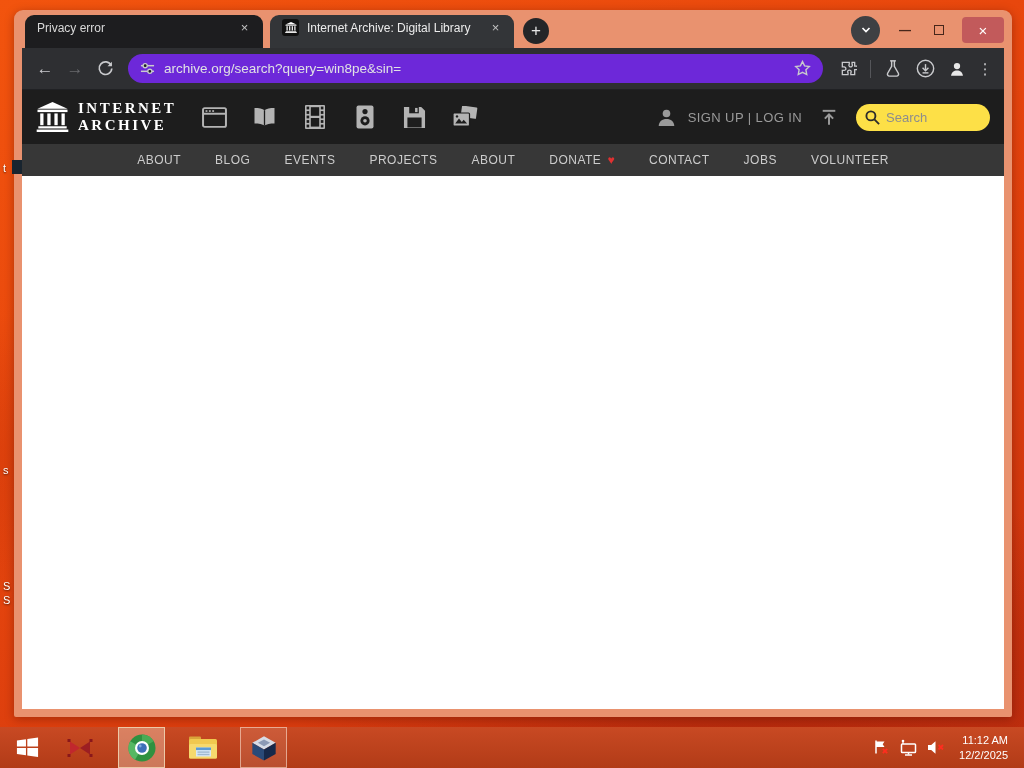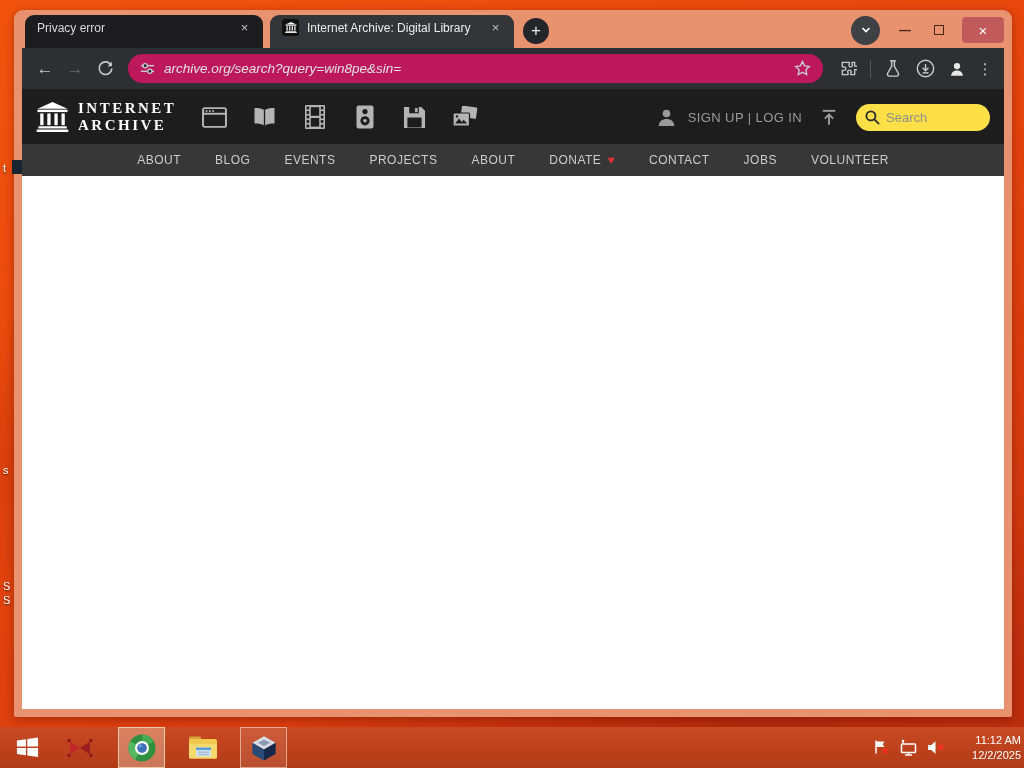--- a/index.html
+++ b/index.html
@@ -51,22 +51,22 @@
 
   
   .toolbar {
     margin:0 8px; height:42px; background:#2e2f32; border-bottom:1px solid #202124;
     display:flex; align-items:center; padding:0 8px;
   }
   .nav-btn { width:30px; height:30px; display:flex; align-items:center; justify-content:center;
              font-size:17px; color:#c9cacd; border-radius:50%; }
   .nav-btn.disabled { color:#68696d; }
   .omnibox {
-    flex:1; height:29px; margin:0 10px 0 8px; background:#be185d; border-radius:15px;
-    display:flex; align-items:center; padding:0 12px; min-width:0;font-style:italic;
+    flex:1; height:29px; margin:0 10px 0 8px; background:#6d28d9; border-radius:15px;
+    display:flex; align-items:center; padding:0 12px; min-width:0;
   }
   .omni-url { flex:1; color:#e0e1e4; font-size:13.5px; white-space:nowrap; overflow:hidden; }
   .tb-icons { display:flex; align-items:center; gap:2px; }
   .tb-icon { width:30px; height:30px; display:flex; align-items:center; justify-content:center; border-radius:50%; }
   .tb-sep { width:1px; height:18px; background:#55565a; margin:0 5px; }
   .kebab { color:#c9cacd; font-size:15px; letter-spacing:0; width:22px; text-align:center; }
 
   
   .viewport { margin:0 8px 0 8px; height:619px; background:#fff; overflow:hidden; }
 
@@ -97,21 +97,21 @@
     background:linear-gradient(rgba(255,255,255,.04), rgba(0,0,0,.10)), #c6421a;
     z-index:10;
   }
   .tb-item { position:absolute; top:0; height:41px; display:flex; align-items:center; justify-content:center; }
   .start-btn   { left:6px;  width:42px; }
   .app-red     { left:58px; width:44px; }
   .app-chrome  { left:118px; width:47px; background:rgba(255,236,220,.34); border:1px solid #ecc9a8; }
   .app-folder  { left:181px; width:44px; }
   .app-vbox    { left:240px; width:47px; background:rgba(255,255,255,.10); border:1px solid rgba(255,235,220,.55); }
   .tray { position:absolute; right:78px; top:0; height:41px; display:flex; align-items:center; gap:9px; }
-  .clock { position:absolute; right:3px; top:0; height:41px; display:flex; flex-direction:column; justify-content:center;
+  .clock { position:absolute; right:16px; top:0; height:41px; display:flex; flex-direction:column; justify-content:center;
            color:#fff; font-size:11px; text-align:right; line-height:1.35; }
 </style>
 </head>
 <body>
 
 <span class="desk-frag" style="top:162px;">t</span>
 <span class="desk-frag" style="top:464px;">s</span>
 <span class="desk-frag" style="top:580px;">S</span>
 <span class="desk-frag" style="top:594px;">S</span>
 <div class="desk-icon-chip"></div>

